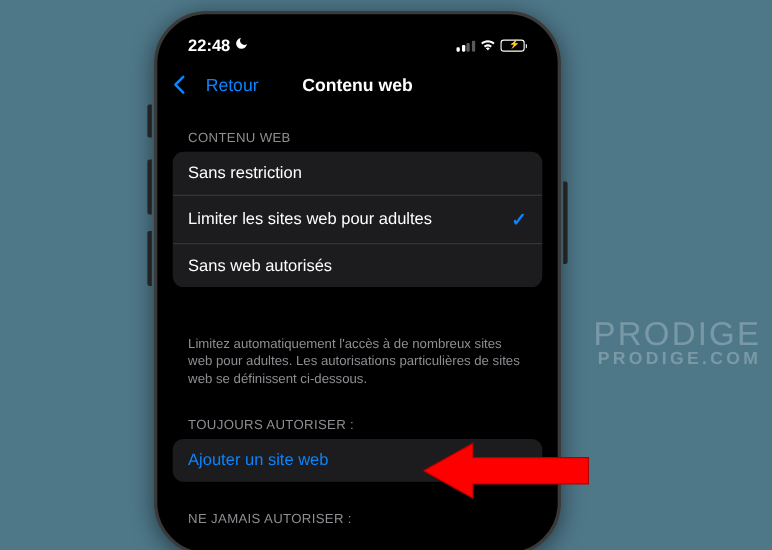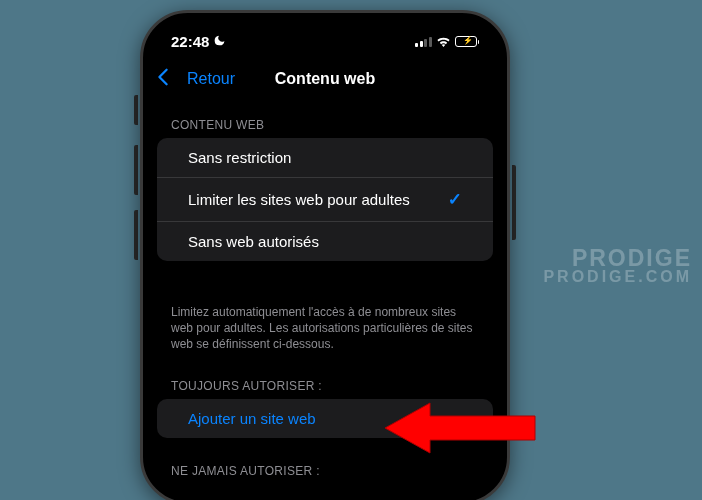--- a/index.html
+++ b/index.html
@@ -111,21 +111,21 @@
       text-transform: uppercase;
       padding: 0 14px 6px;
       letter-spacing: 0.3px;
     }
     .list {
       background: #1c1c1e;
       border-radius: 10px;
       overflow: hidden;
     }
     .list-item {
-      padding: 11px 31px;
+      padding: 11px 14px;
       color: #fff;
       font-size: 15px;
       border-bottom: 0.5px solid #38383a;
       display: flex;
       justify-content: space-between;
       align-items: center;
       text-align: right;
     }
     .list-item:last-child { border-bottom: none; }
     .list-item.link { color: #0a84ff; }
@@ -140,21 +140,21 @@
     .section-gap { margin-top: 26px; }
     .watermark {
       position: absolute;
       right: 10px;
       top: 245px;
       color: rgba(255,255,255,0.25);
       font-family: Arial, sans-serif;
       text-align: right;
       pointer-events: none;
     }
-    .watermark .l1 { font-size: 23px; font-weight: 700; letter-spacing: 2px; }
+    .watermark .l1 { font-size: 30px; font-weight: 400; letter-spacing: 2px; margin-top: 43px; }
     .watermark .l2 { font-size: 16px; font-weight: 700; letter-spacing: 3px; margin-top: -4px; }
     .arrow {
       position: absolute;
       left: 385px;
       top: 398px;
       pointer-events: none;
     }
     .signal-bars { display: inline-flex; align-items: flex-end; gap: 1.5px; height: 11px; }
     .signal-bars span { width: 3px; background: #5a5a5a; border-radius: 1px; }
     .signal-bars span.active { background: #fff; }

